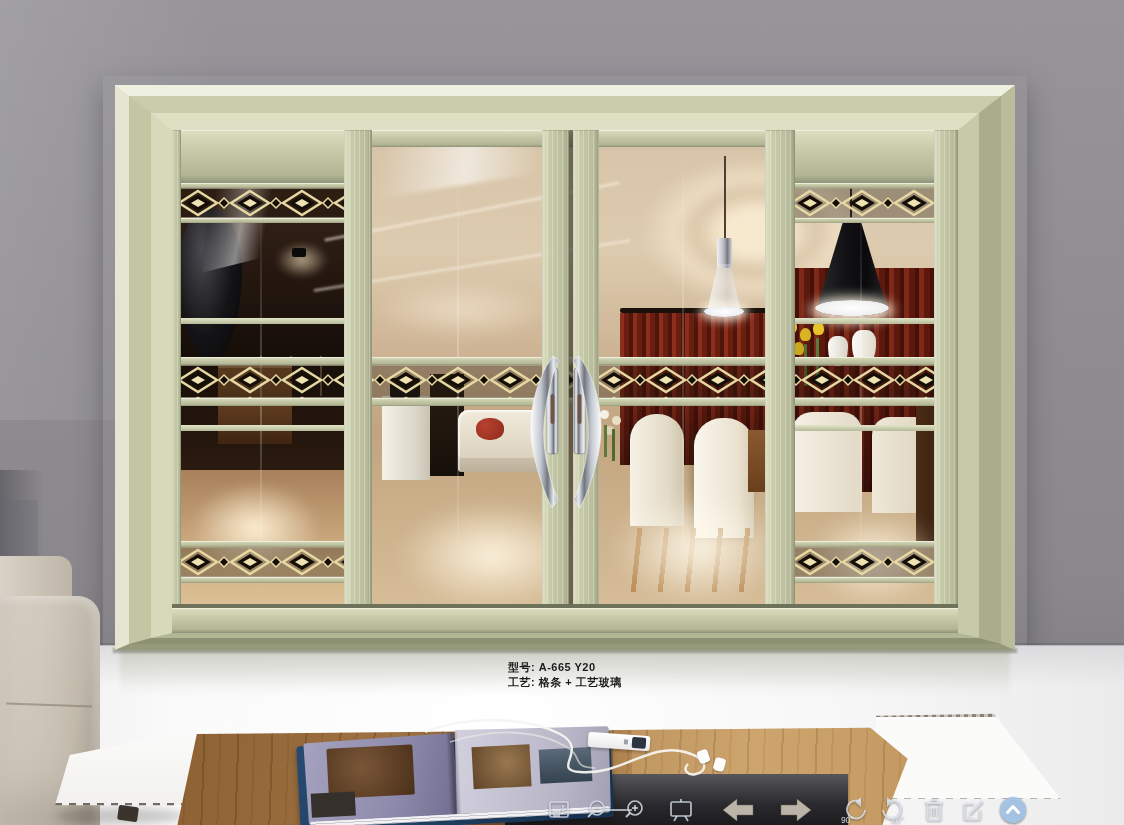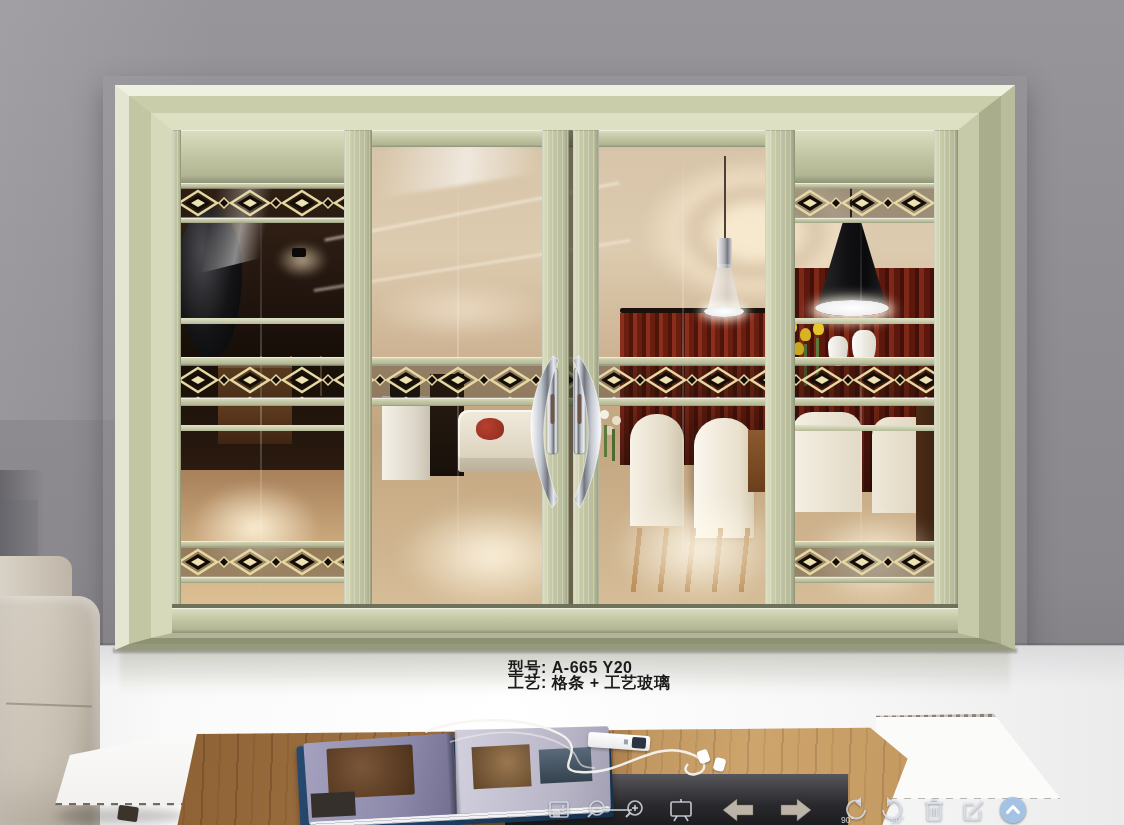--- a/index.html
+++ b/index.html
@@ -169,21 +169,21 @@
     background:linear-gradient(90deg,rgba(0,0,0,0),rgba(0,0,0,.35),rgba(0,0,0,0));}
   #magazine .edge{position:absolute;left:10px;top:86px;width:300px;height:6px;border-radius:2px;
     background:repeating-linear-gradient(180deg,#f2f2f4 0 2px,#c9c9cf 2px 3px);}
   #earphones{left:410px;top:712px;width:320px;height:75px;}
   #remote{left:588px;top:734px;width:62px;height:15px;border-radius:3px;transform:rotate(4deg);
     background:linear-gradient(180deg,#ffffff,#e9e9ec);box-shadow:0 2px 3px rgba(0,0,0,.25);}
   #remote .cap{position:absolute;right:4px;top:2px;width:14px;height:11px;border-radius:2px;background:#2c3442;}
   #remote .dot{position:absolute;right:22px;top:5px;width:4px;height:5px;background:#9aa0ad;}
   .earbud{position:absolute;width:11px;height:13px;border-radius:3px;background:#fdfdfd;box-shadow:0 1px 2px rgba(0,0,0,.3);}
   
-  #caption{left:508px;top:660px;width:220px;color:#1b1b1b;font-size:16px;font-weight:bold;line-height:15px;letter-spacing:.5px;}
+  #caption{left:508px;top:660px;width:220px;color:#1b1b1b;font-size:11px;font-weight:bold;line-height:15px;letter-spacing:.5px;}
   
   .tbtn{position:absolute;top:794px;width:34px;height:32px;display:flex;align-items:center;justify-content:center;cursor:pointer;}
   .tbtn svg{filter:drop-shadow(0 1px 1px rgba(35,35,40,.55));}
   #zoom-slider{left:604px;top:809px;width:28px;height:2px;background:rgba(218,226,236,.7);
     filter:drop-shadow(0 1px 1px rgba(35,35,40,.5));}
 </style>
 </head>
 <body>
 
 <div id="stage">

